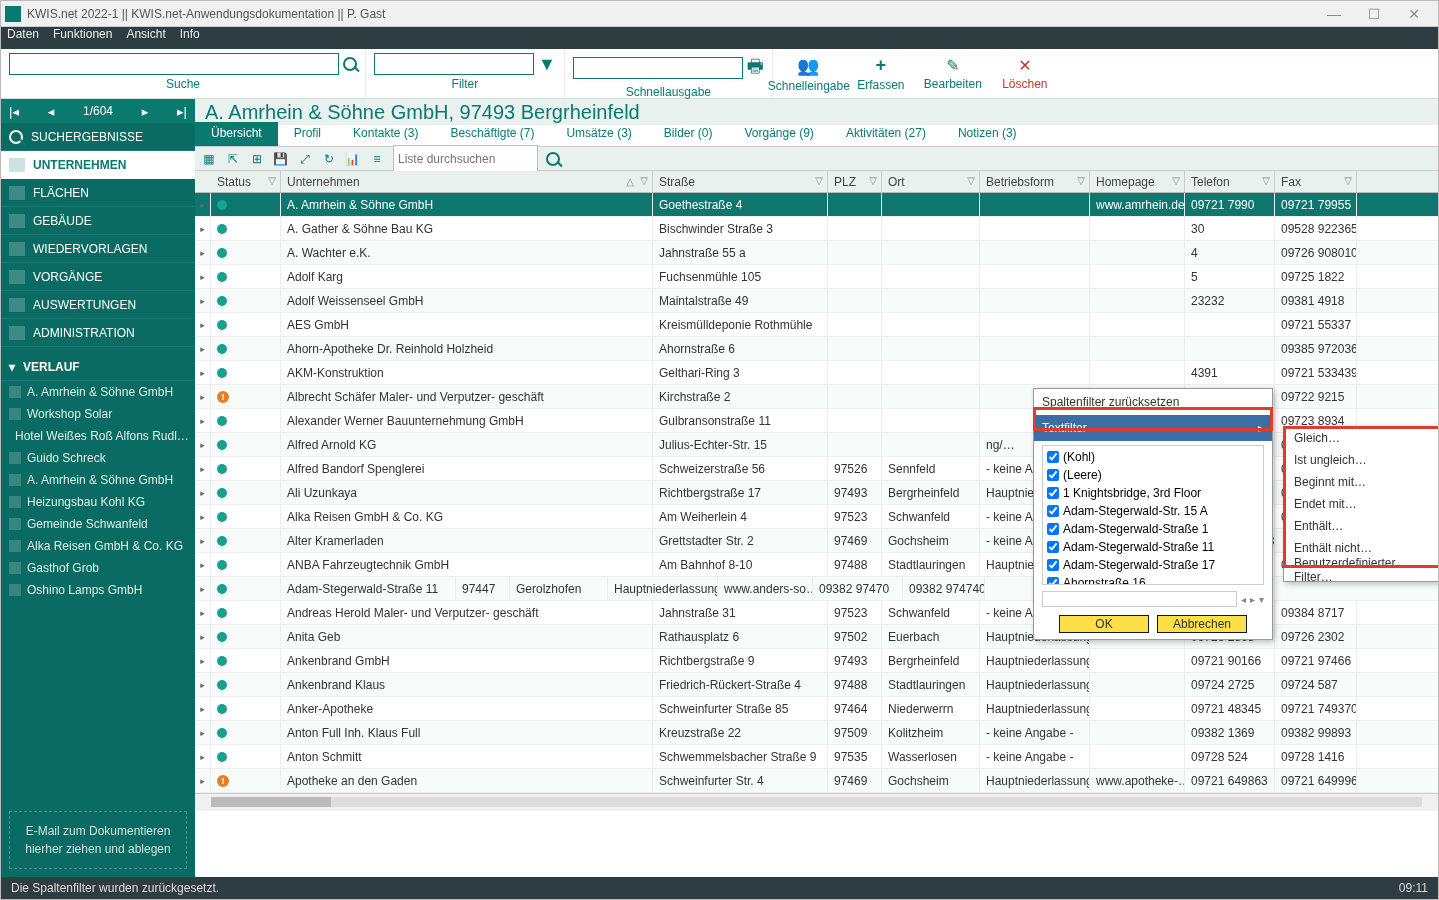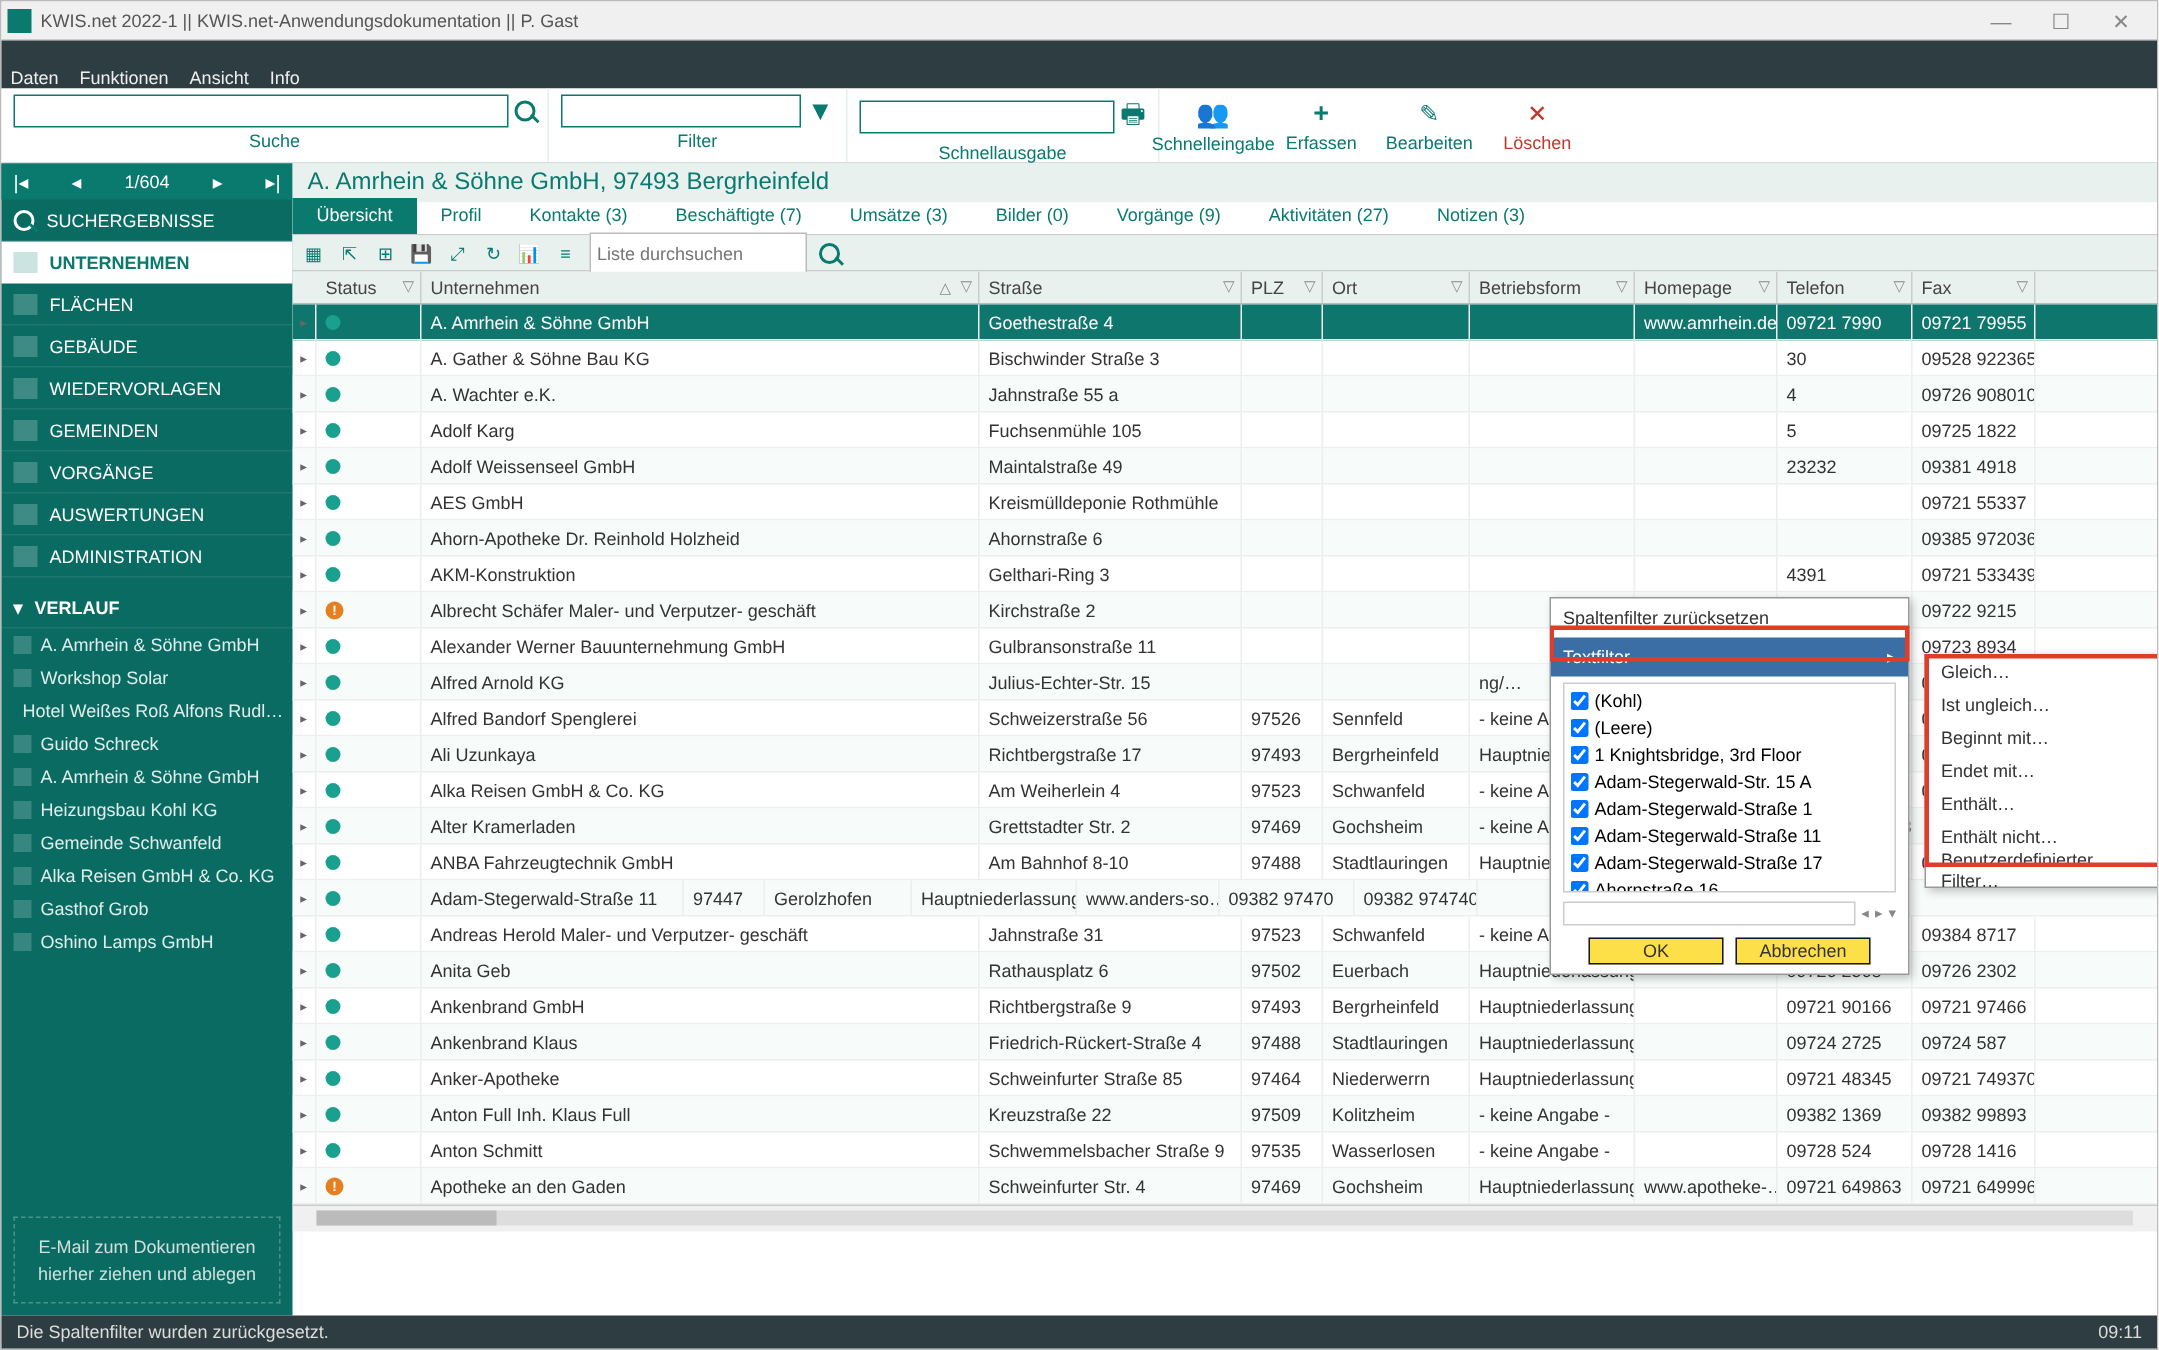--- a/index.html
+++ b/index.html
@@ -2,21 +2,21 @@
 <html><head>
 <meta charset="utf-8">
 <style>
 *{box-sizing:border-box;margin:0;padding:0;font-family:"Segoe UI",Arial,sans-serif;font-size:12px}
 body{background:#fff;overflow:hidden}
 .app{width:1439px;height:900px;display:flex;flex-direction:column;border:1px solid #bbb}
 .titlebar{height:26px;background:#f0f0f0;display:flex;align-items:center;padding:0 4px;border-bottom:1px solid #ccc}
 .titlebar-icon{width:16px;height:16px;background:#0a7a6f;margin-right:6px}
 .titlebar-text{flex:1;color:#555;font-size:12px}
 .titlebar-btn{width:40px;height:24px;display:flex;align-items:center;justify-content:center;color:#888;font-size:14px}
-.menubar{height:32px;background:#2e3d42;display:flex;align-items:flex-end;padding:0 6px;gap:14px;color:#eee}
+.menubar{height:22px;background:#2e3d42;display:flex;align-items:flex-start;padding:0 6px;gap:14px;color:#eee}
 .menubar span{cursor:pointer}
 .ribbon{height:50px;background:#fff;border-bottom:1px solid #cfe0dd;display:flex;align-items:stretch}
 .ribbon-group{display:flex;flex-direction:column;align-items:center;padding:4px 8px;border-right:1px solid #e5efed}
 .ribbon-row{display:flex;align-items:center;gap:4px}
 .ribbon-input{width:330px;height:22px;border:1px solid #0a7a6f}
 .ribbon-input.sm{width:170px}
 .ribbon-input.md{width:160px}
 .ribbon-label{color:#0a7a6f;font-size:12px;margin-top:2px}
 .ribbon-icn{color:#0a7a6f;font-size:18px}
 .ribbon-btn{display:flex;flex-direction:column;align-items:center;justify-content:center;width:72px;color:#0a7a6f;gap:2px}
@@ -26,21 +26,21 @@
 .nav-row{height:24px;background:#0a7a6f;display:flex;align-items:center;justify-content:space-between;padding:0 8px;color:#fff}
 .nav-btn{cursor:pointer;font-size:13px}
 .sb-item{height:28px;display:flex;align-items:center;gap:8px;padding:0 8px;border-bottom:1px solid rgba(255,255,255,.08)}
 .sb-item.sel{background:#fff;color:#0a7a6f;font-weight:600}
 .sb-icn{width:16px;height:14px;display:inline-block;opacity:.85;position:relative}
 .sb-icn::before{content:"";position:absolute;inset:0;background:currentColor;opacity:.25}
 .sb-spacer{height:6px}
 .sb-hist{height:22px;display:flex;align-items:center;gap:6px;padding:0 8px;color:#dfeeea;font-size:12px;white-space:nowrap;overflow:hidden;text-overflow:ellipsis}
 .sb-dropzone{margin:8px;padding:10px;border:1px dashed rgba(255,255,255,.25);color:#cfe0dd;font-size:12px;text-align:center;line-height:1.5}
 .main{flex:1;display:flex;flex-direction:column;min-width:0}
-.heading{height:26px;background:#e9f1ef;display:flex;align-items:center;padding:12px 10px;color:#0a7a6f;font-size:16px}
+.heading{height:26px;background:#e9f1ef;display:flex;align-items:center;padding:12px 10px;color:#0a7a6f;font-size:20px}
 .tabs{height:22px;background:#fff;display:flex;align-items:flex-end;border-bottom:1px solid #ccc}
 .tab{padding:4px 16px;color:#0a7a6f;border-bottom:2px solid transparent;cursor:pointer}
 .tab.active{background:#0a7a6f;color:#fff}
 .toolbar{height:24px;background:#e9f1ef;display:flex;align-items:center;gap:8px;padding:0 6px;border-bottom:1px solid #ccc}
 .tb-icn{width:16px;height:16px;color:#0a7a6f;display:inline-flex;align-items:center;justify-content:center}
 .tb-input{width:145px;height:18px;border:1px solid #bbb;padding:13px 4px;background:#fff;color:#3b82f6}
 .grid{flex:1;overflow:hidden;position:relative}
 .ghead{height:22px;background:#e9f1ef;display:flex;border-bottom:1px solid #bbb}
 .gh{display:flex;align-items:center;padding:0 6px;border-right:1px solid #ccc;color:#444;position:relative}
 .gh .fil{position:absolute;right:4px;top:4px;font-size:10px;color:#888}
@@ -167,24 +167,20 @@
           <div class="sb-item">
             <span class="sb-icn"></span>
             <span>GEBÄUDE</span>
           </div>
           <div class="sb-item">
             <span class="sb-icn"></span>
             <span>WIEDERVORLAGEN</span>
           </div>
           <div class="sb-item">
             <span class="sb-icn"></span>
-            <span>GEMEINDEN</span>
-          </div>
-          <div class="sb-item">
-            <span class="sb-icn"></span>
             <span>VORGÄNGE</span>
           </div>
           <div class="sb-item">
             <span class="sb-icn"></span>
             <span>AUSWERTUNGEN</span>
           </div>
           <div class="sb-item">
             <span class="sb-icn"></span>
             <span>ADMINISTRATION</span>
           </div>

